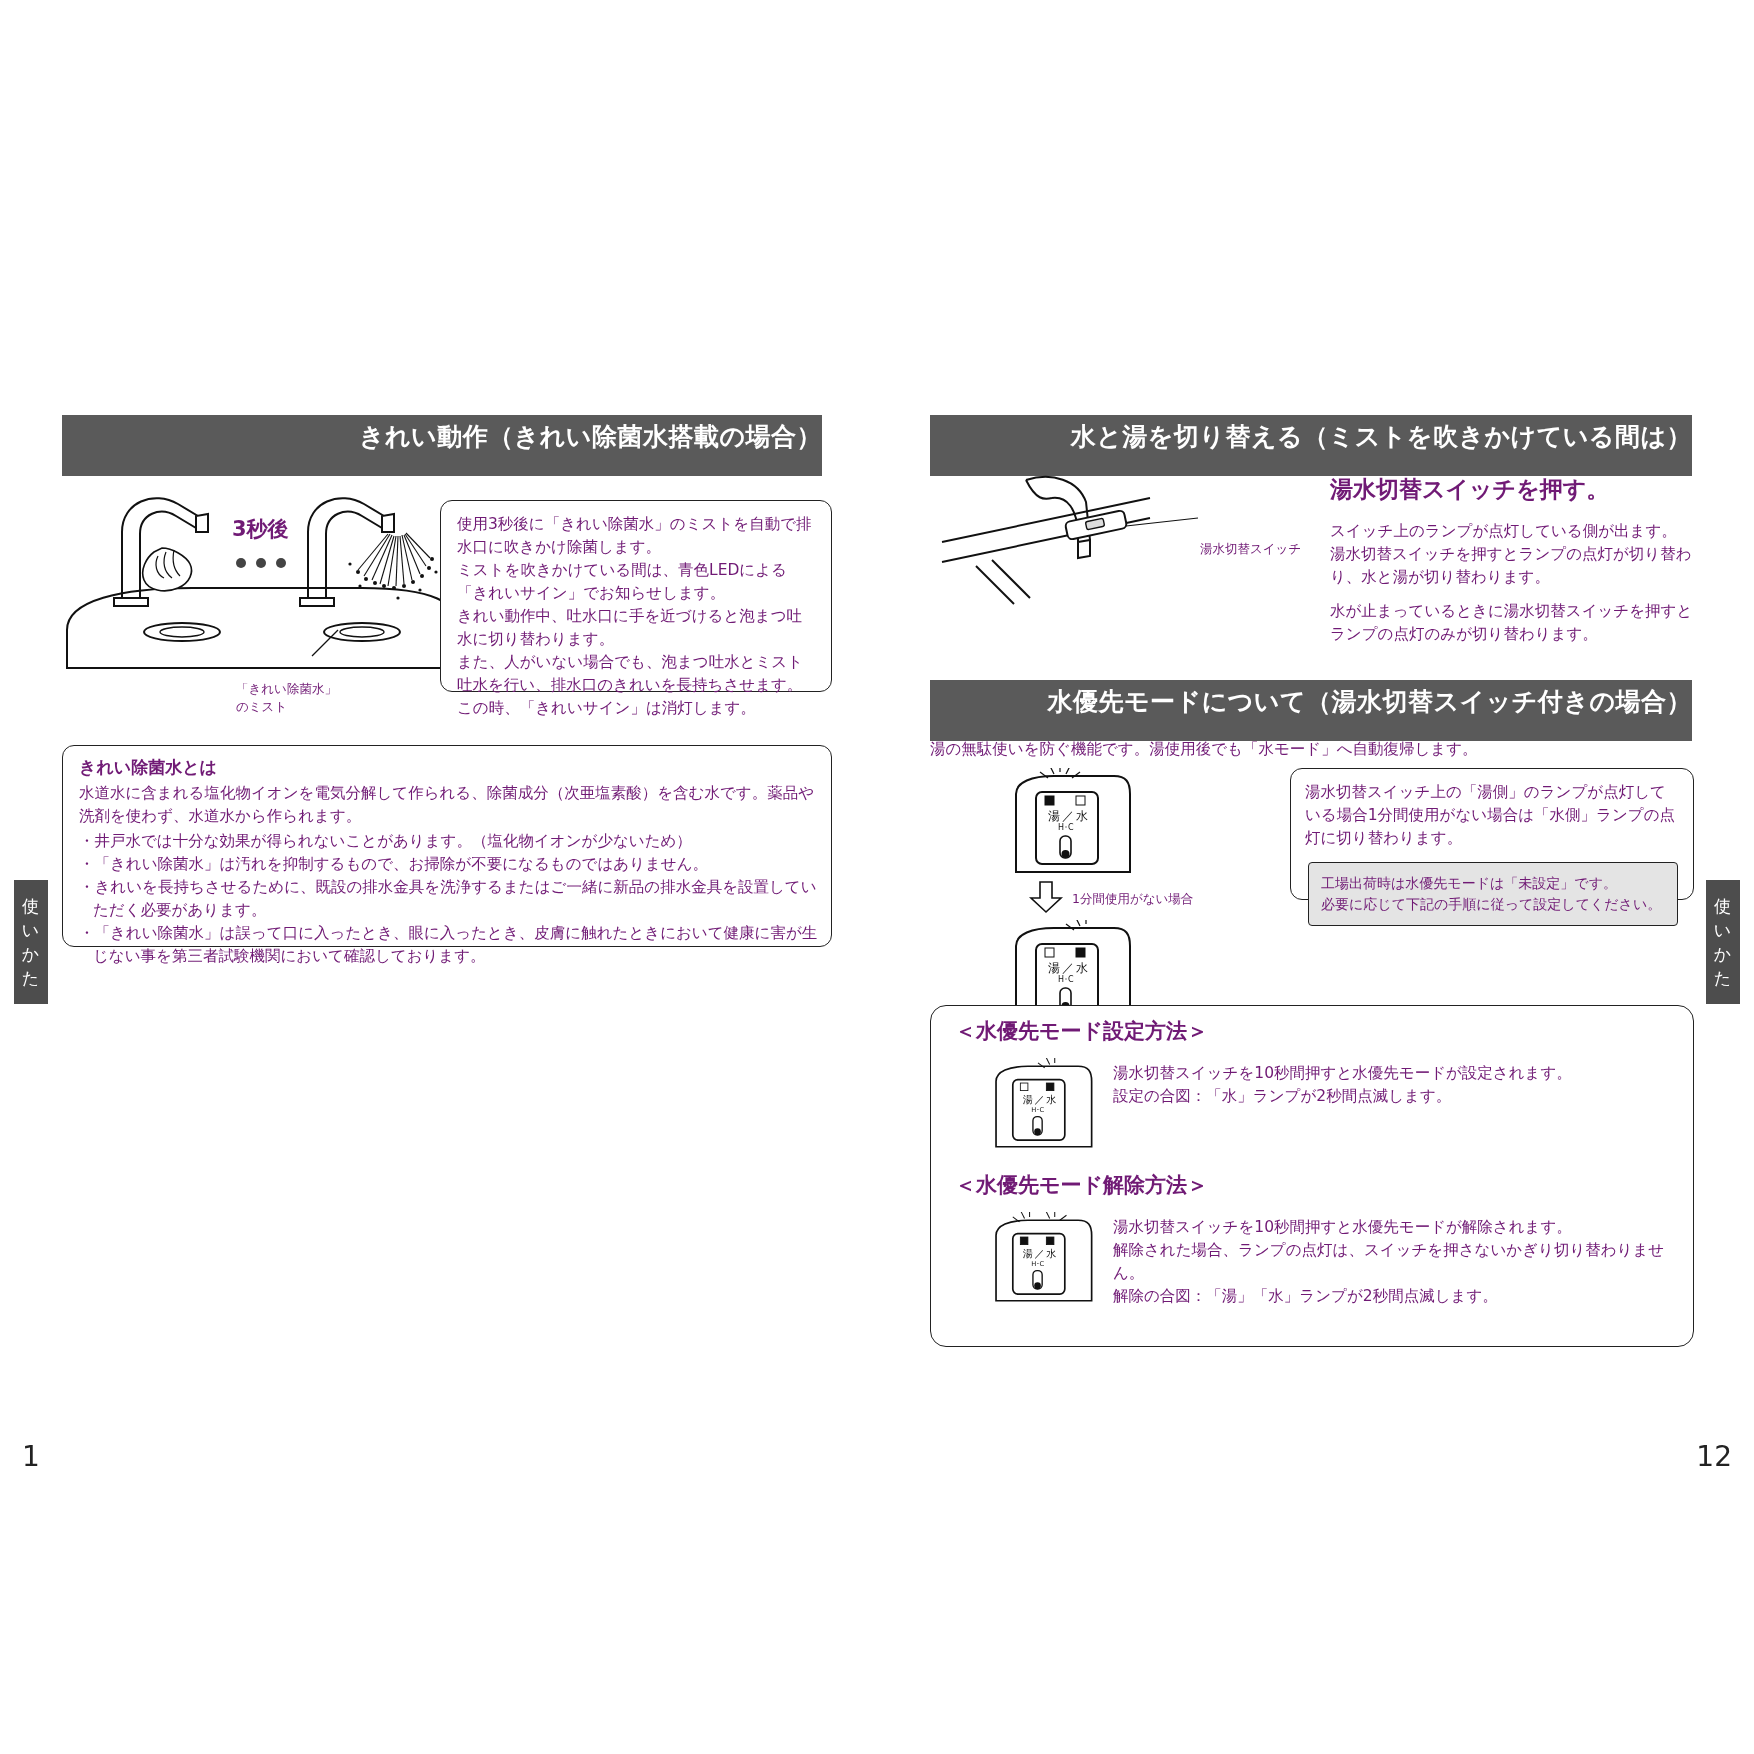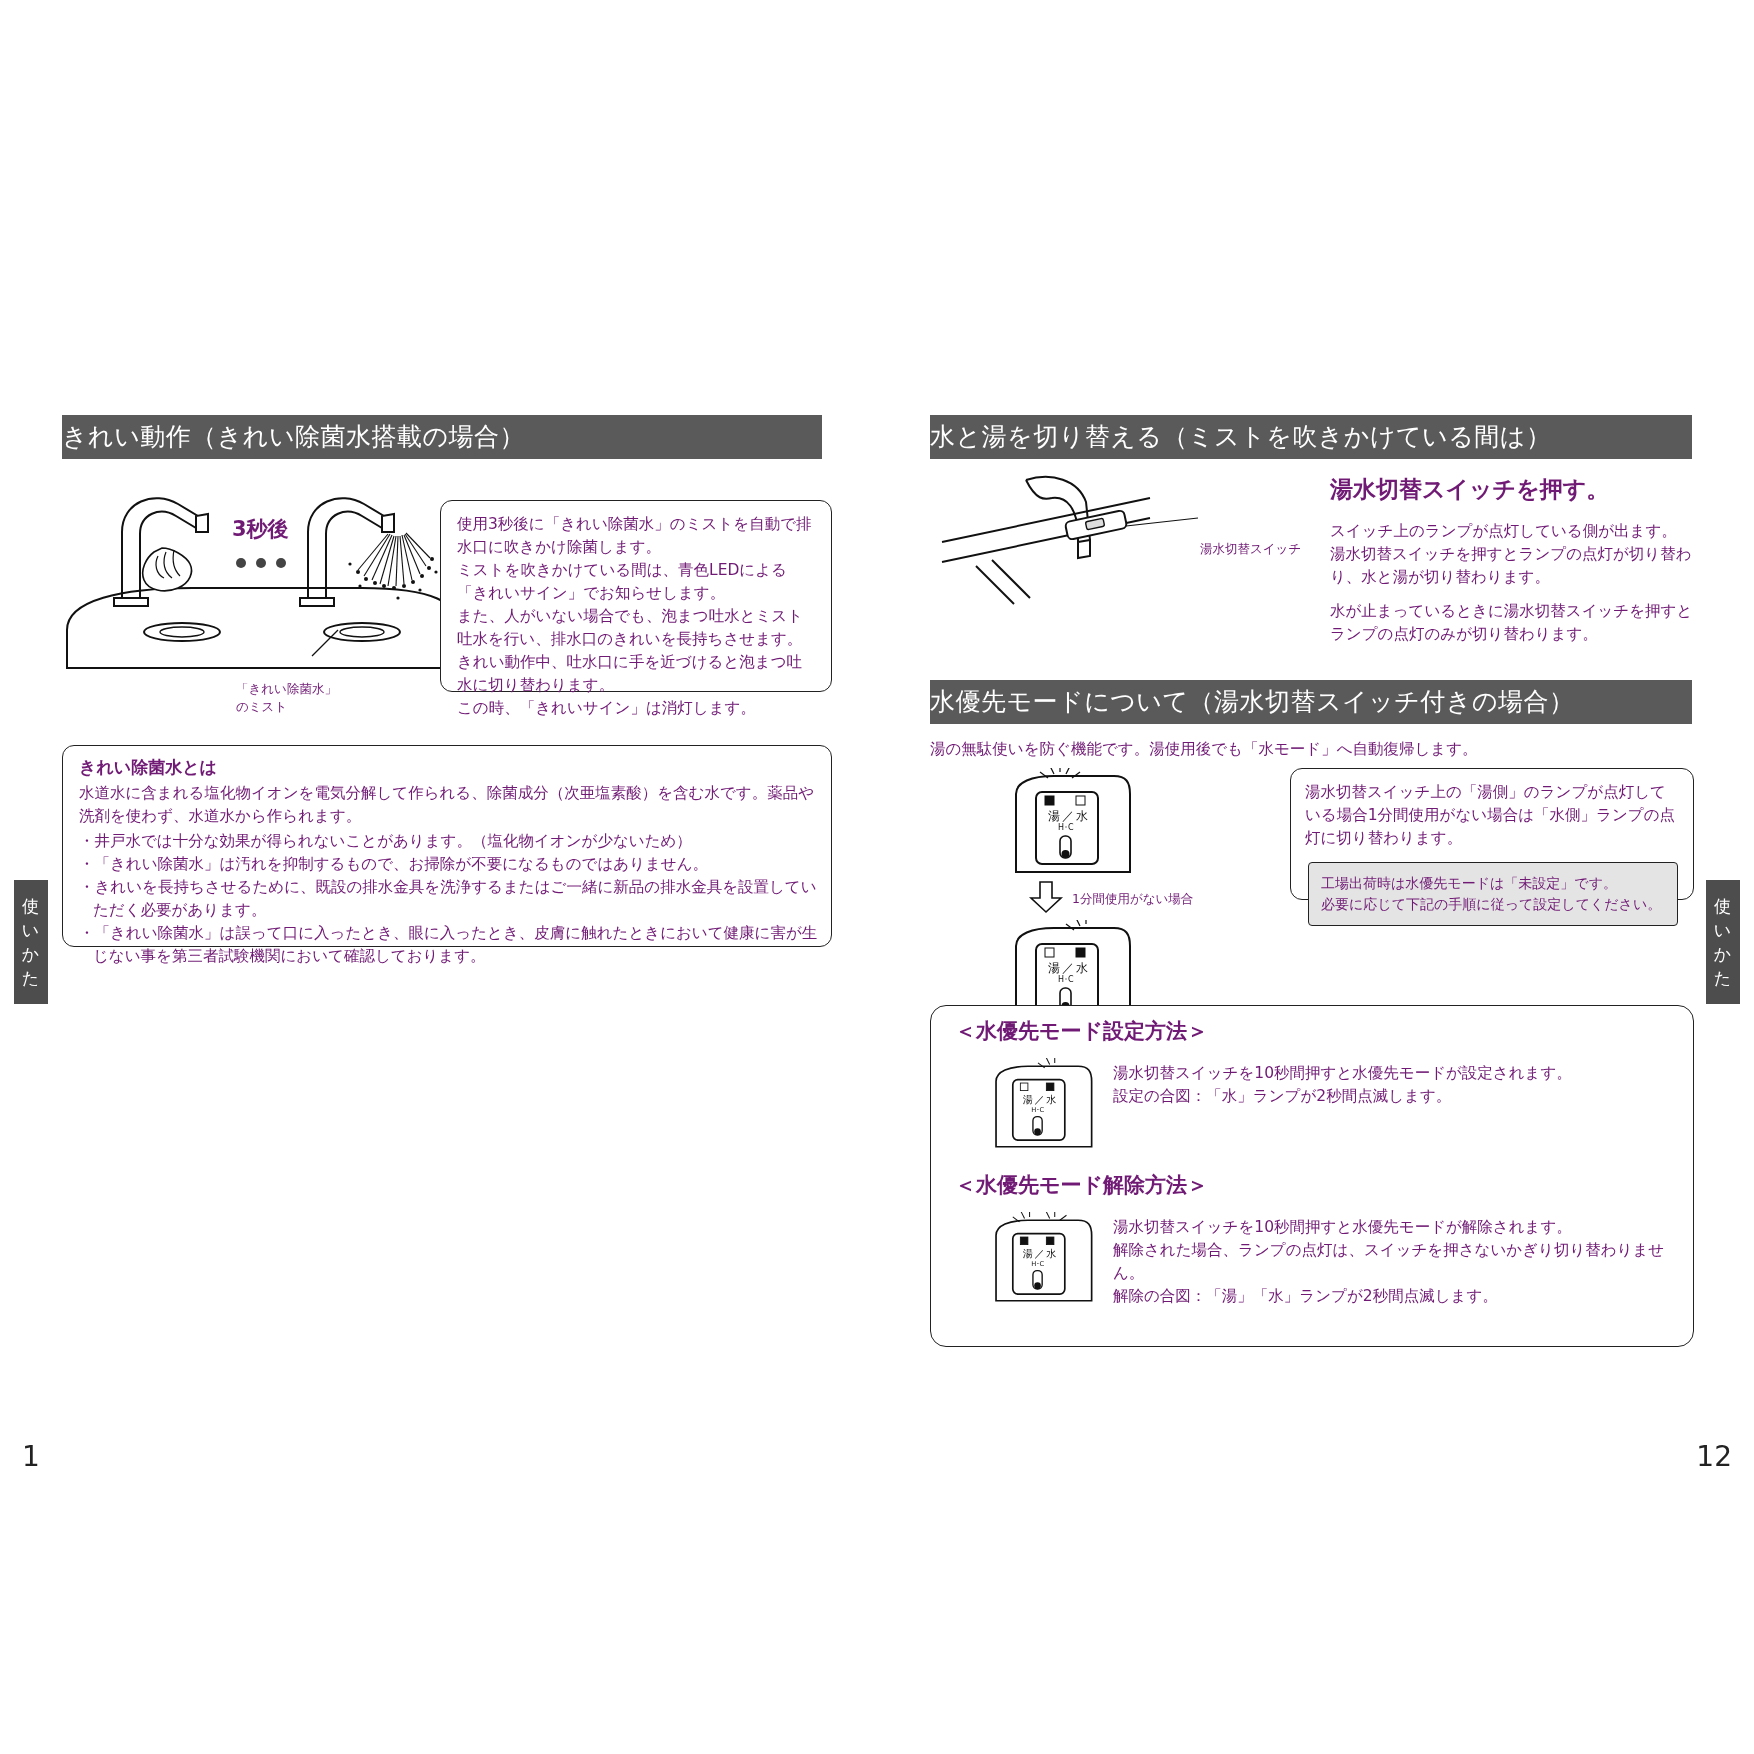--- a/index.html
+++ b/index.html
@@ -12,22 +12,22 @@
   .side-tab span{display:block;}
   .tab-left{left:14px;top:880px;}
   .tab-right{right:14px;top:880px;}
 
   
   .pagenum{position:absolute;font-size:28px;color:#222;font-family:"DejaVu Sans",sans-serif;}
   .pn-left{left:22px;top:1440px;}
   .pn-right{right:22px;top:1440px;}
 
   
-  .barhead{position:absolute;background:#5a5a5a;color:#fff;font-weight:normal;
-           font-size:25px;line-height:44px;height:44px;text-align:left;letter-spacing:.5px;}
+  .barhead{position:absolute;background:#5a5a5a;color:#fff;font-weight:bold;
+           font-size:25px;line-height:44px;height:61px;text-align:right;letter-spacing:.5px;}
 
   
   .rbox{position:absolute;border:1.5px solid #222;border-radius:12px;background:#fff;}
   .rbox-soft{position:absolute;border:1.5px solid #222;border-radius:16px;background:#fff;}
 
   .txt{position:absolute;font-size:15.5px;line-height:23px;color:#701a75;}
   .txt p{margin:0;}
   .small{font-size:14px;line-height:21px;}
   .tiny{font-size:12.5px;line-height:18px;}
   .bold{font-weight:bold;}
@@ -119,22 +119,22 @@
     </svg>
   </div>
 
   <div class="txt tiny" style="left:236px;top:680px;width:140px;white-space:pre-line;">「きれい除菌水」
 のミスト</div>
 
   <div class="rbox" style="left:440px;top:500px;width:390px;height:190px;">
     <div class="txt" style="left:16px;top:12px;width:358px;position:absolute;">
       <p>使用3秒後に「きれい除菌水」のミストを自動で排水口に吹きかけ除菌します。</p>
       <p>ミストを吹きかけている間は、青色LEDによる「きれいサイン」でお知らせします。</p>
+      <p>きれい動作中、吐水口に手を近づけると泡まつ吐水に切り替わります。</p>
       <p>また、人がいない場合でも、泡まつ吐水とミスト吐水を行い、排水口のきれいを長持ちさせます。</p>
-      <p>きれい動作中、吐水口に手を近づけると泡まつ吐水に切り替わります。</p>
       <p>この時、「きれいサイン」は消灯します。</p>
     </div>
   </div>
 
   <div class="rbox" style="left:62px;top:745px;width:768px;height:200px;">
     <div class="txt bold" style="left:16px;top:10px;font-size:17px;">きれい除菌水とは</div>
     <div class="txt" style="left:16px;top:36px;width:736px;">水道水に含まれる塩化物イオンを電気分解して作られる、除菌成分（次亜塩素酸）を含む水です。薬品や洗剤を使わず、水道水から作られます。</div>
     <div class="txt" style="left:16px;top:84px;width:740px;">
       <p style="text-indent:-14px;padding-left:14px;">・<span>井戸水では十分な効果が得られないことがあります。（塩化物イオンが少ないため）</span></p>
       <p style="text-indent:-14px;padding-left:14px;">・<span>「きれい除菌水」は汚れを抑制するもので、お掃除が不要になるものではありません。</span></p>

